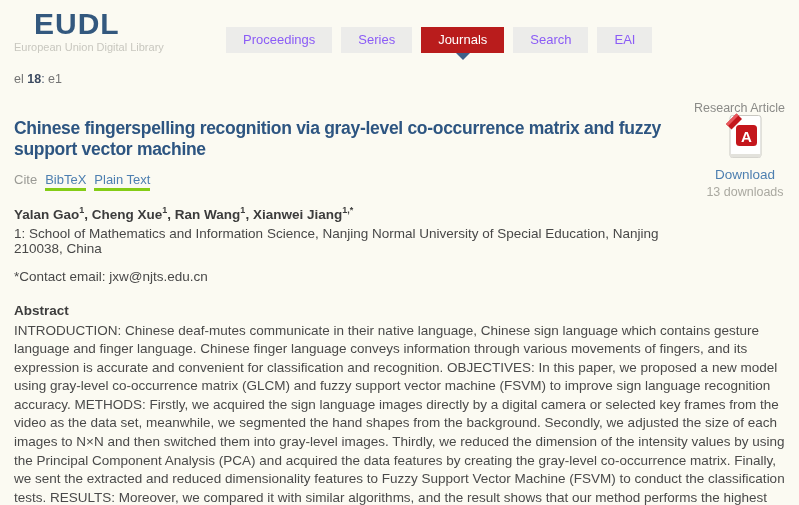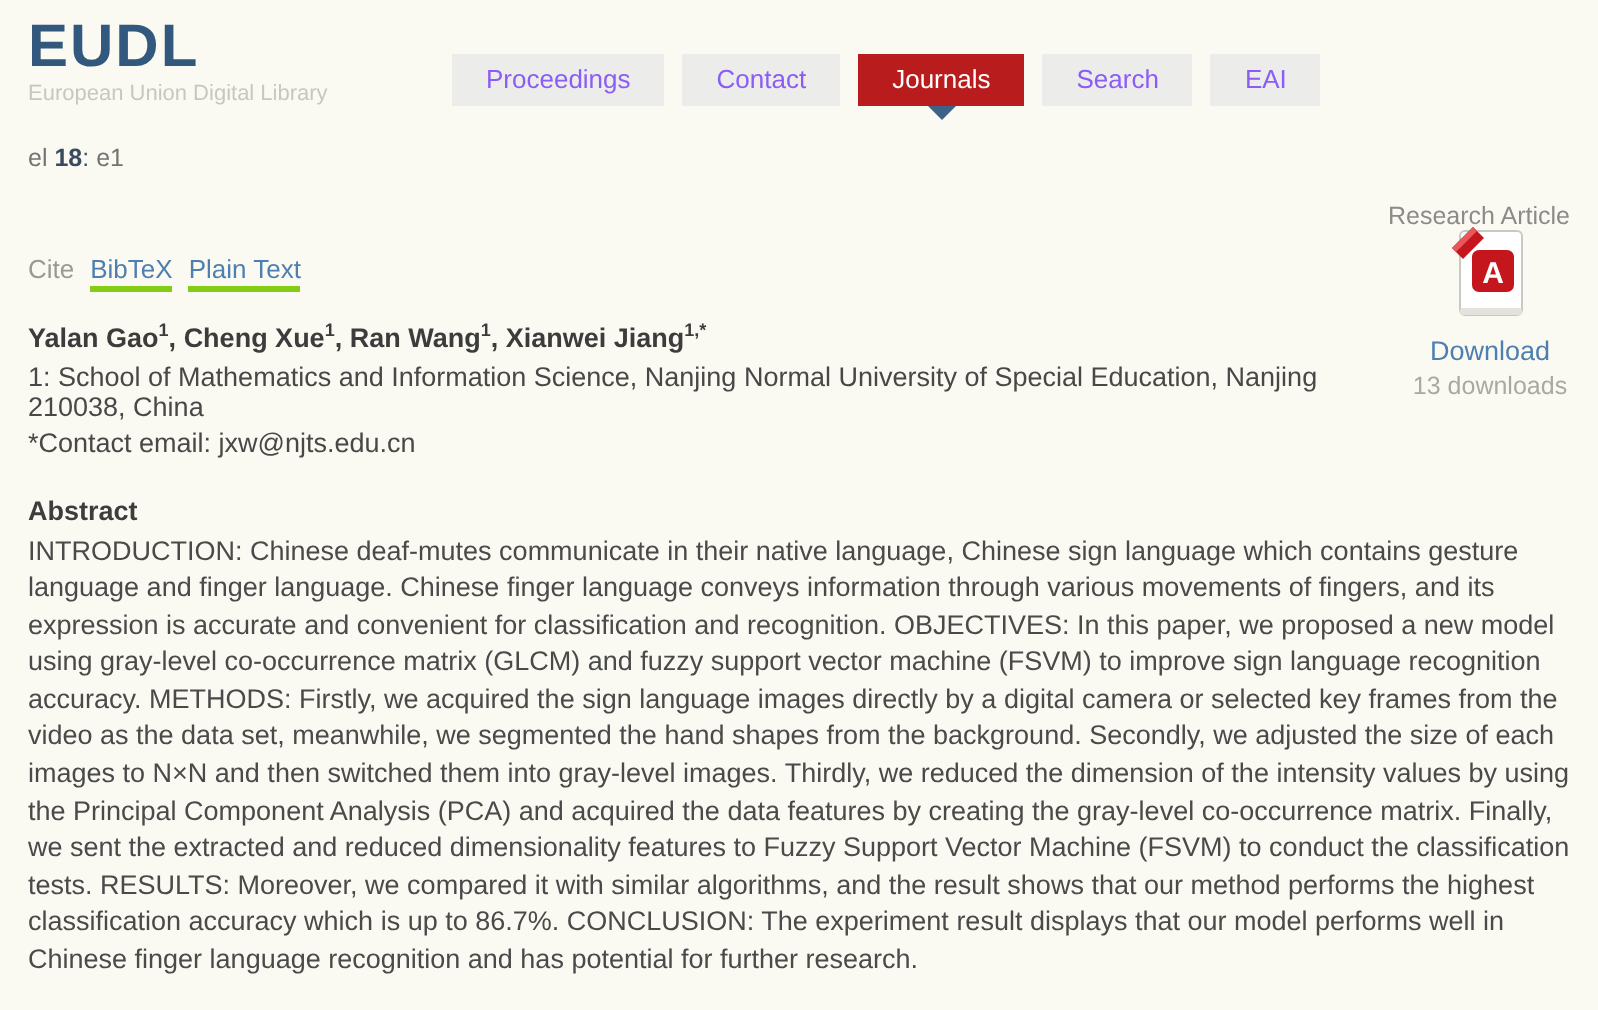--- a/index.html
+++ b/index.html
@@ -15,20 +15,21 @@
     background:#fbfaf2;
   }
 
   
   .header { display:flex; align-items:flex-start; padding:10px 14px 0 14px; }
   .logo-block { width:196px; cursor:pointer; }
   .logo-title {
     font-size:30px; font-weight:bold; color:#33587e;
     letter-spacing:1px; line-height:0.95;
     font-family:"Liberation Sans","DejaVu Sans",sans-serif;
+    margin-left:20px;
   }
   .logo-subtitle { font-size:11px; color:#c8c7bf; margin-top:2px; white-space:nowrap; }
 
   .tabs { display:flex; gap:9px; margin-top:17px; margin-left:16px; }
   .tab {
     position:relative;
     background:#ececе8; background:#ececea;
     color:#8b5cf6;
     font-size:13px;
     padding:5px 17px 6px;
@@ -59,21 +60,21 @@
   .cite-row { margin-top:12px; font-size:13px; display:flex; gap:8px; align-items:baseline; }
   .cite-label { color:#9a9a95; }
   .cite-link {
     color:#4d7fb0; text-decoration:none; cursor:pointer;
     border-bottom:3px solid #84cc16; padding-bottom:1px;
   }
 
   .authors { margin-top:14px; font-size:13.5px; font-weight:bold; color:#3c3c3c; }
   .authors sup { font-size:9px; }
   .affiliation { margin-top:4px; font-size:13.5px; color:#484848; max-width:680px; }
-  .contact { margin-top:3px; font-size:13.5px; color:#484848; }
+  .contact { margin-top:13px; font-size:13.5px; color:#484848; }
 
   
   .download-box {
     position:absolute; top:113px; right:8px; width:92px;
     text-align:center;
   }
   .pdf-icon { display:inline-block; cursor:pointer; }
   .download-link {
     display:block; margin-top:3px; font-size:13.5px;
     color:#4d7fb0; text-decoration:none; cursor:pointer;
@@ -91,35 +92,36 @@
 
 <div class="page">
 
   <div class="header">
     <div class="logo-block">
       <div class="logo-title">EUDL</div>
       <div class="logo-subtitle">European Union Digital Library</div>
     </div>
     <div class="tabs">
       <div class="tab">Proceedings</div>
-      <div class="tab">Contact</div>
+      <div class="tab">Series</div>
       <div class="tab active">Journals</div>
       <div class="tab">Search</div>
       <div class="tab">EAI</div>
     </div>
   </div>
 
   <div class="breadcrumb">
     <a>el</a>
     <b>18</b><span>: </span><a>e1</a>
   </div>
 
   <div class="content">
 
     <div class="type-label">Research Article</div>
+    <div class="title">Chinese fingerspelling recognition via gray-level co-occurrence matrix and fuzzy support vector machine</div>
 
     <div class="cite-row">
       <span class="cite-label">Cite</span>
       <a class="cite-link">BibTeX</a>
       <a class="cite-link">Plain Text</a>
     </div>
 
     <div class="authors">
       <span>Yalan Gao</span><sup>1</sup><span>, </span><span>Cheng Xue</span><sup>1</sup><span>, </span><span>Ran Wang</span><sup>1</sup><span>, </span><span>Xianwei Jiang</span><sup>1,*</sup>
     </div>

